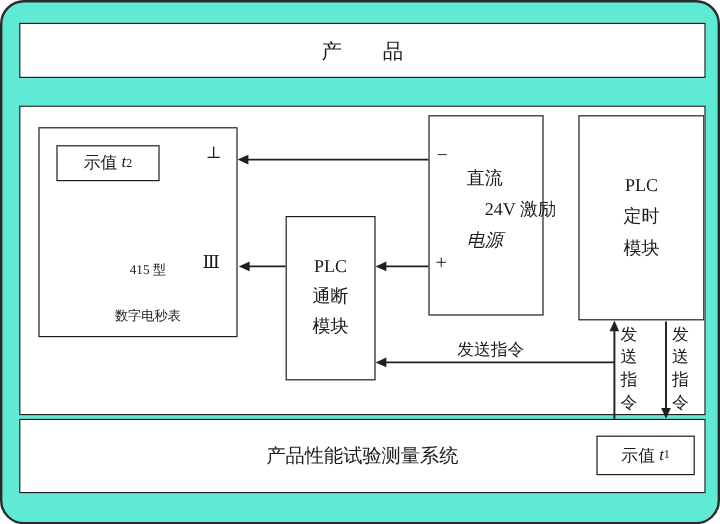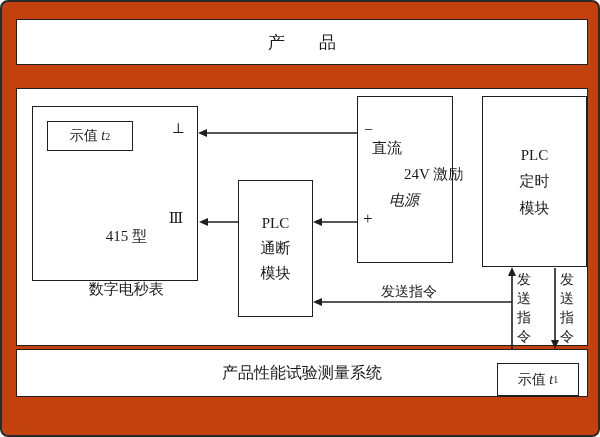--- a/index.html
+++ b/index.html
@@ -1,18 +1,18 @@
 <!DOCTYPE html>
 <html><head>
 <meta charset="utf-8">
 <style>
   html,body{margin:0;padding:0;background:#ffffff;}
   .stage{
-    position:relative;width:600px;height:437px;background:#c2410c;
-    border:2px solid #2a2a2a;border-radius:8px;box-sizing:border-box;
+    position:relative;width:600px;height:437px;background:#5eead4;
+    border:2px solid #2a2a2a;border-radius:20px;box-sizing:border-box;
     font-family:"Liberation Serif","DejaVu Serif",serif;color:#1a1a1a;overflow:hidden;
   }
   .box{position:absolute;border:1.6px solid #1f1f1f;background:#fff;box-sizing:border-box;}
   .center{display:flex;align-items:center;justify-content:center;}
   .col{display:flex;flex-direction:column;align-items:center;justify-content:center;}
   .txt{position:absolute;white-space:pre;}
   .vlabel{position:absolute;width:16px;line-height:1.35;text-align:center;font-size:14px;}
   svg.overlay{position:absolute;left:0;top:0;pointer-events:none;}
   sub{font-size:10px;}
   i.var{font-family:"Liberation Serif","DejaVu Serif",serif;}
@@ -28,49 +28,49 @@
   </div>
 
   <div class="box" style="left:14px;top:86px;width:572px;height:258px;"></div>
 
   <div class="box" style="left:30px;top:104px;width:166px;height:175px;">
     <div class="box center" style="left:14px;top:14px;width:86px;height:30px;font-size:14px;">
       <span class="pre">示值 </span>
         <i class="var">t</i>
         <sub>2</sub>
     </div>
-    <div class="txt" style="left:0;top:90px;width:100%;text-align:center;line-height:1.75;font-size:15px;">
+    <div class="txt" style="left:0;top:90px;width:100%;text-align:center;line-height:1.75;font-size:11px;">
       <span>415 型</span><br>
       <span>数字电秒表</span>
     </div>
     <div class="txt" style="left:130px;top:13px;width:30px;text-align:center;font-size:14px;">⊥</div>
     <div class="txt" style="left:128px;top:102px;width:30px;text-align:center;font-size:15px;">Ⅲ</div>
   </div>
 
   <div class="box col" style="left:236px;top:178px;width:75px;height:137px;font-size:15px;line-height:1.65;">
     <span>PLC</span>
     <span>通断</span>
     <span>模块</span>
   </div>
 
   <div class="box" style="left:355px;top:94px;width:96px;height:167px;font-size:15px;">
     <div class="txt" style="left:6px;top:24px;font-size:16px;">−</div>
-    <div class="txt" style="left:14px;top:42px;">直流</div>
+    <div class="txt" style="left:31px;top:42px;">直流</div>
     <div class="txt" style="left:2px;top:68px;margin-left:44px;">24V 激励</div>
     <div class="txt" style="left:31px;top:94px;font-style:italic;">电源</div>
     <div class="txt" style="left:5px;top:112px;font-size:17px;">+</div>
   </div>
 
   <div class="box col" style="left:480px;top:94px;width:105px;height:171px;font-size:15px;line-height:1.75;">
     <span>PLC</span>
     <span>定时</span>
     <span>模块</span>
   </div>
 
-  <div class="box center" style="left:14px;top:347px;width:572px;height:48px;font-size:16px;align-items:center;">
+  <div class="box center" style="left:14px;top:347px;width:572px;height:62px;font-size:16px;align-items:center;">
     <span>产品性能试验测量系统</span>
     <div class="box center" style="left:480px;top:13px;width:82px;height:33px;font-size:14px;">
       <span class="pre">示值 </span>
         <i class="var">t</i>
         <sub>1</sub>
     </div>
   </div>
 
   <div class="txt" style="left:352px;top:281px;width:110px;text-align:center;font-size:14px;">发送指令</div>
   <div class="vlabel" style="left:514px;top:269px;">发送指令</div>

